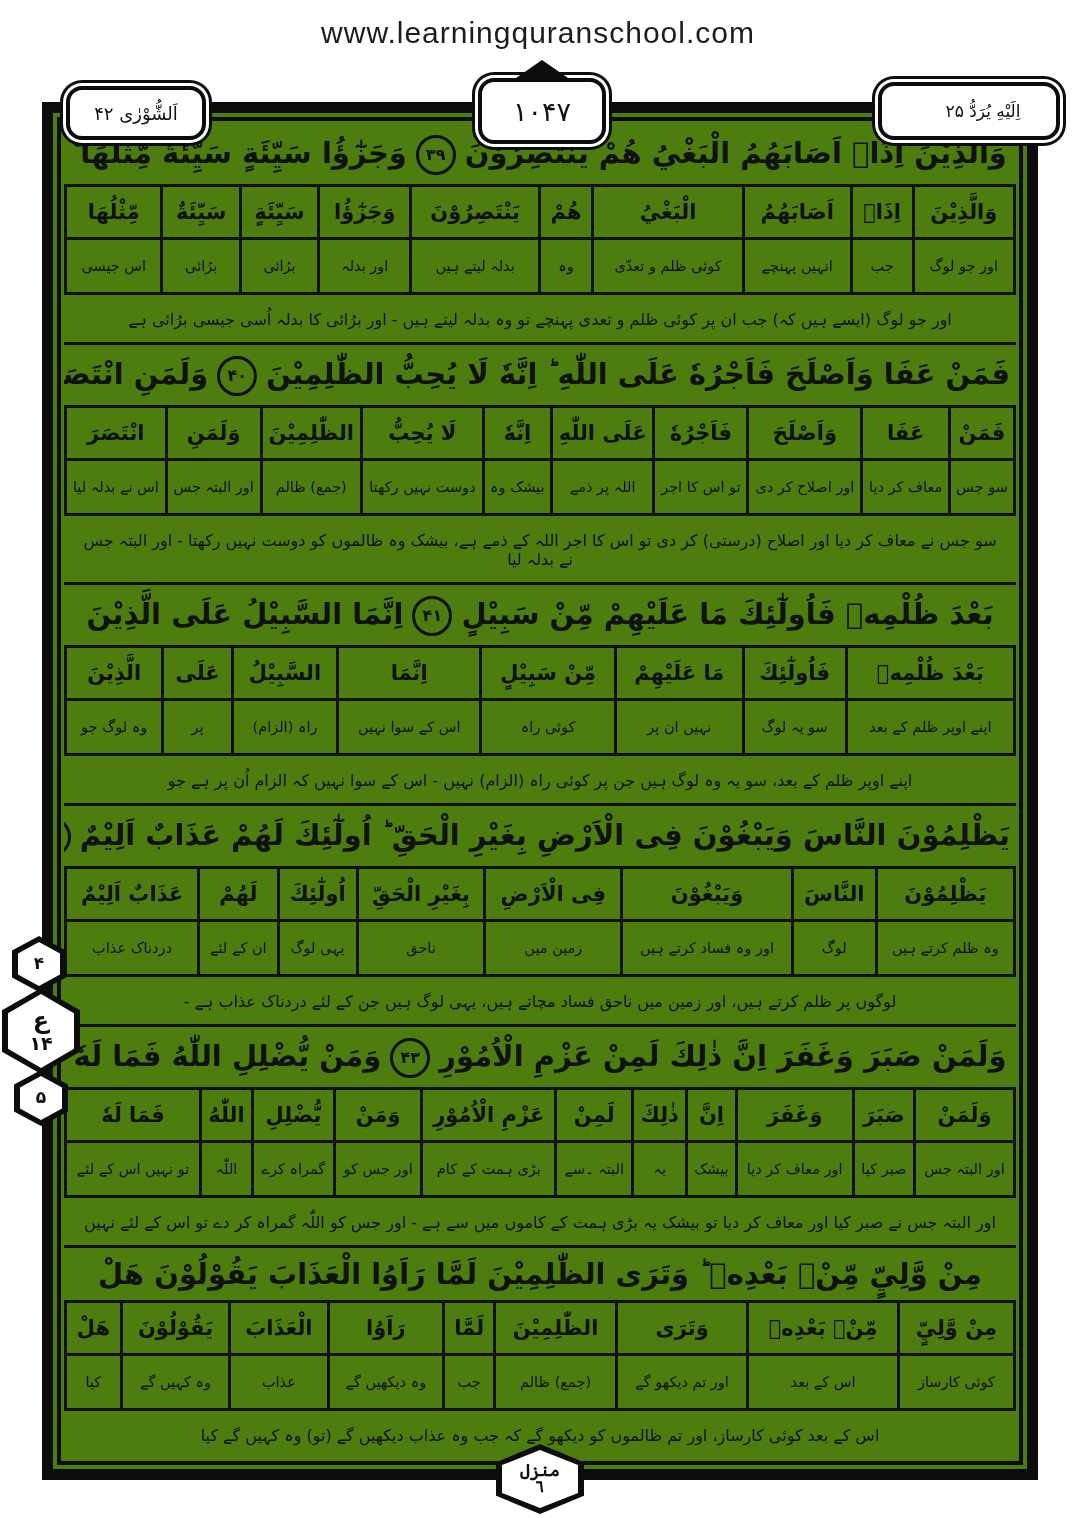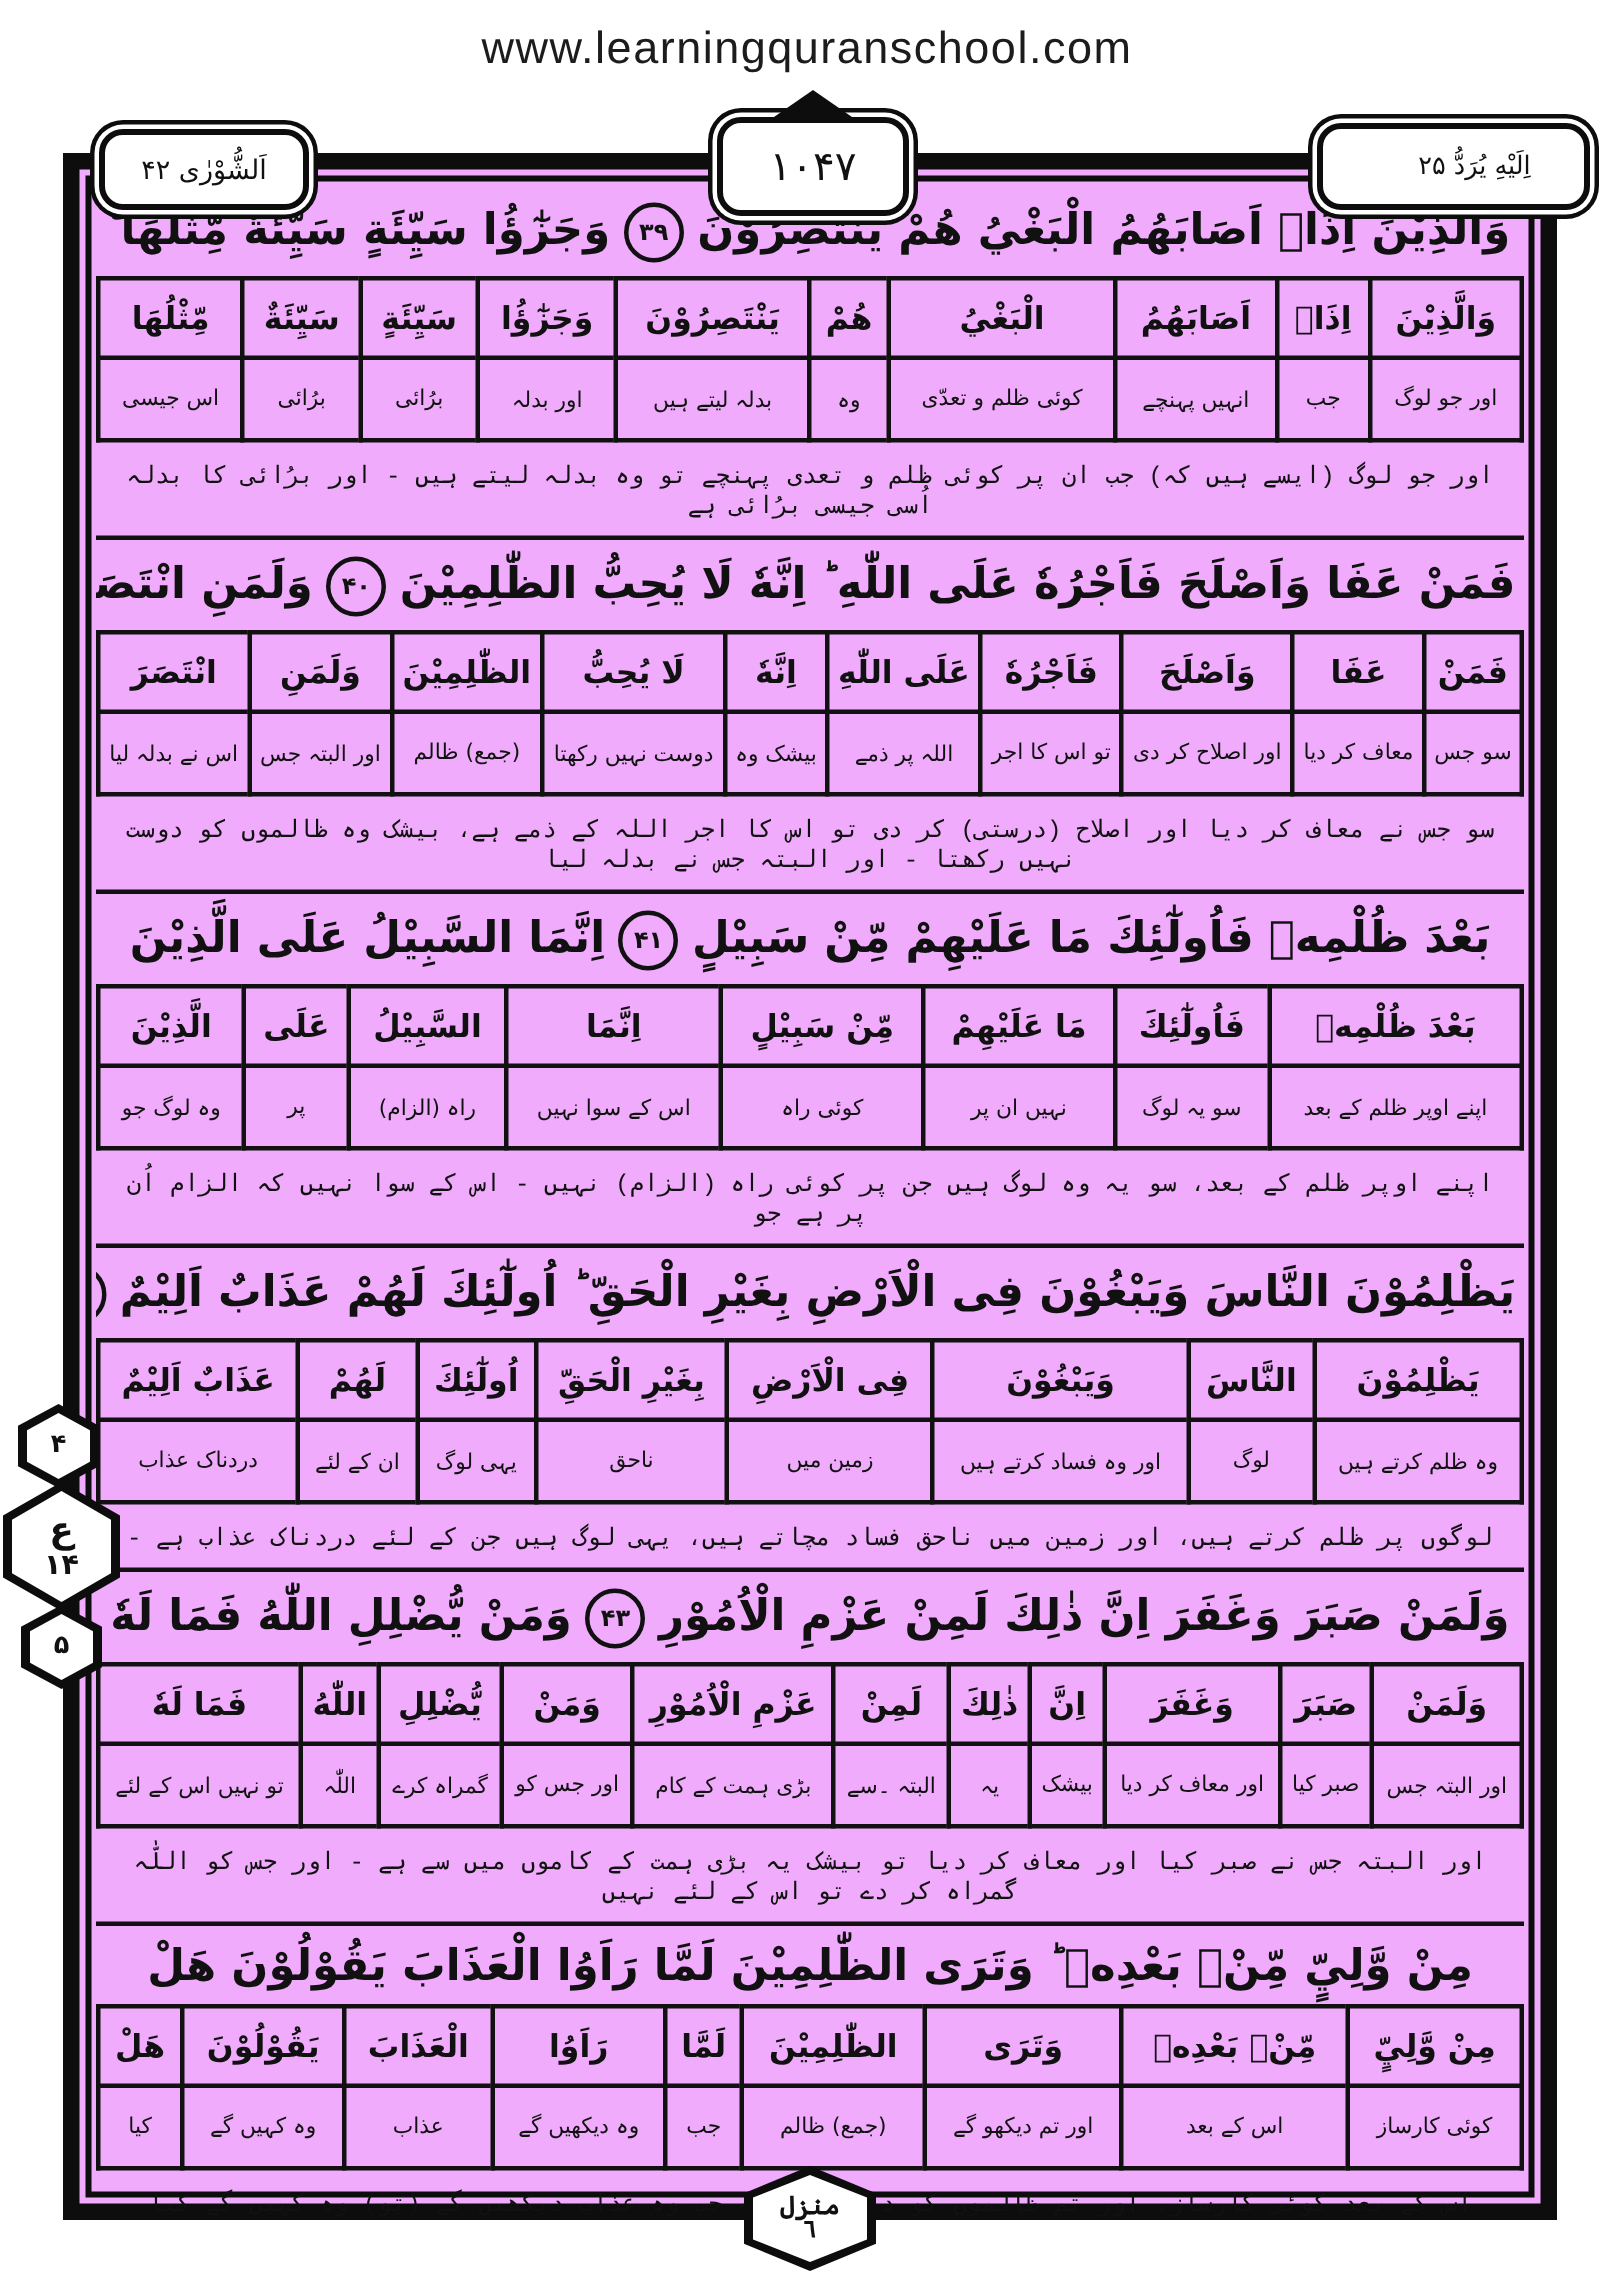--- a/index.html
+++ b/index.html
@@ -2,21 +2,21 @@
 <html lang="ur"><head>
 <meta charset="utf-8">
 <style>
   html,body{margin:0;padding:0;background:#e8e8e8;}
   .page{position:relative;width:1076px;height:1518px;background:#ffffff;overflow:hidden;
         font-family:"DejaVu Sans",sans-serif;color:#111;}
   .site-url{position:absolute;top:16px;left:0;width:100%;text-align:center;
         font-family:"Liberation Sans",sans-serif;font-size:30px;color:#1c1c1c;letter-spacing:1px;}
   
   .frame{position:absolute;left:42px;top:102px;width:996px;height:1378px;box-sizing:border-box;
-        border:11px solid #0d0d0d;background:#f0abfc;}
+        border:11px solid #0d0d0d;background:#4d7c0f;}
   .frame-gap{position:absolute;inset:4px;border:4px solid #0d0d0d;}
   .content{position:absolute;inset:3px;display:flex;flex-direction:column;}
   
   .cartouche{position:absolute;background:#fff;border:4px solid #0d0d0d;border-radius:16px;
         box-shadow:0 0 0 3px #fff,0 0 0 6px #0d0d0d;display:flex;align-items:center;justify-content:center;
         z-index:5;font-weight:normal;}
   .cart-left{left:66px;top:86px;width:132px;height:46px;font-size:18px;}
   .cart-center{left:478px;top:78px;width:120px;height:58px;font-size:27px;}
   .cart-center::before{content:"";position:absolute;top:-22px;left:50%;transform:translateX(-50%);
         border-left:26px solid transparent;border-right:26px solid transparent;border-bottom:18px solid #0d0d0d;}
@@ -41,21 +41,21 @@
   .verse{direction:rtl;text-align:center;font-weight:bold;font-size:29px;line-height:1.1;
         padding:11px 6px 9px 6px;white-space:nowrap;overflow:hidden;}
   .ayah-num{display:inline-flex;align-items:center;justify-content:center;width:34px;height:34px;
         border:3px solid #111;border-radius:50%;font-size:16px;margin:0 9px;vertical-align:middle;}
   .ayah-num:empty{display:none;}
   .words{width:100%;border-collapse:collapse;table-layout:auto;}
   .words td{border:3px solid #111;text-align:center;padding:2px 4px;}
   .ar-row td{height:46px;font-weight:bold;font-size:21px;direction:rtl;}
   .ur-row td{height:48px;font-size:14.5px;direction:rtl;}
   .running{direction:rtl;text-align:center;font-size:16px;padding:12px 14px 10px 14px;
-        border-bottom:3px solid #111;flex:1 1 auto;display:flex;align-items:center;justify-content:center;font-family:Liberation Mono, monospace;}
+        border-bottom:3px solid #111;flex:1 1 auto;display:flex;align-items:center;justify-content:center;}
   .block:last-child .running{border-bottom:none;}
 </style>
 </head>
 <body>
 
 <div class="page">
 
   <div class="site-url">www.learningquranschool.com</div>
 
   <div class="cartouche cart-left" dir="rtl">اَلشُّوْرٰی ۴۲</div>

